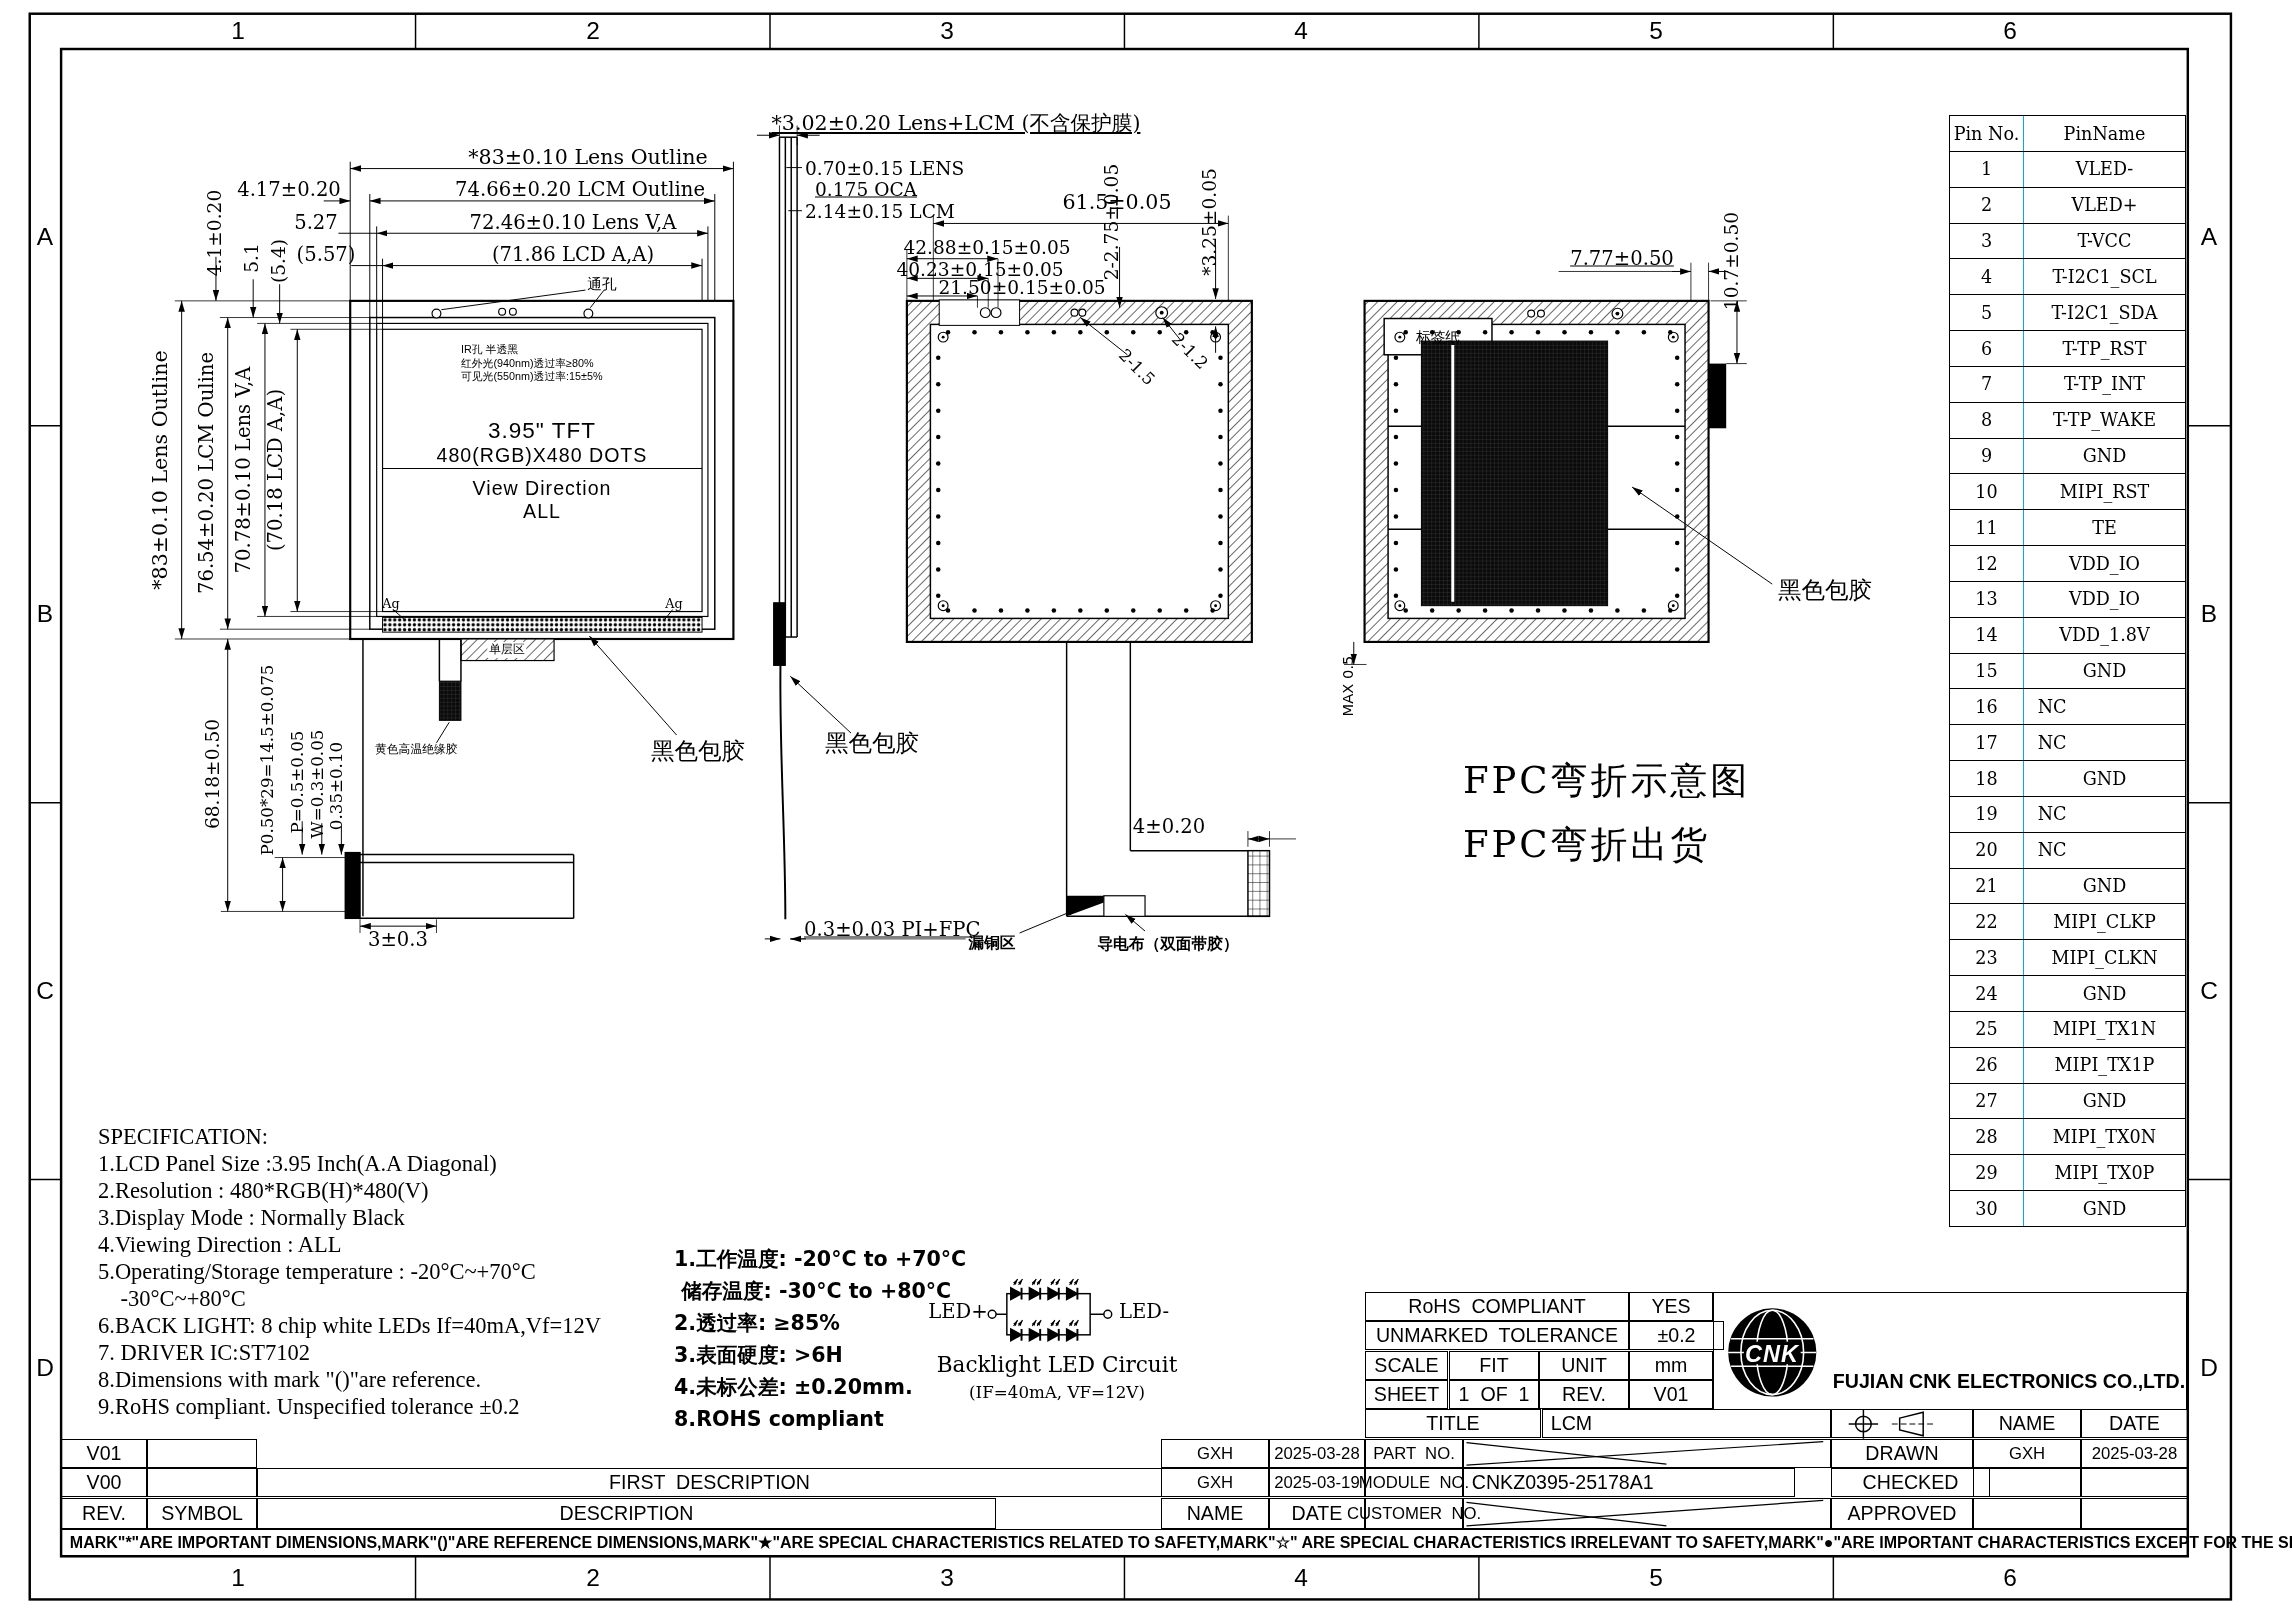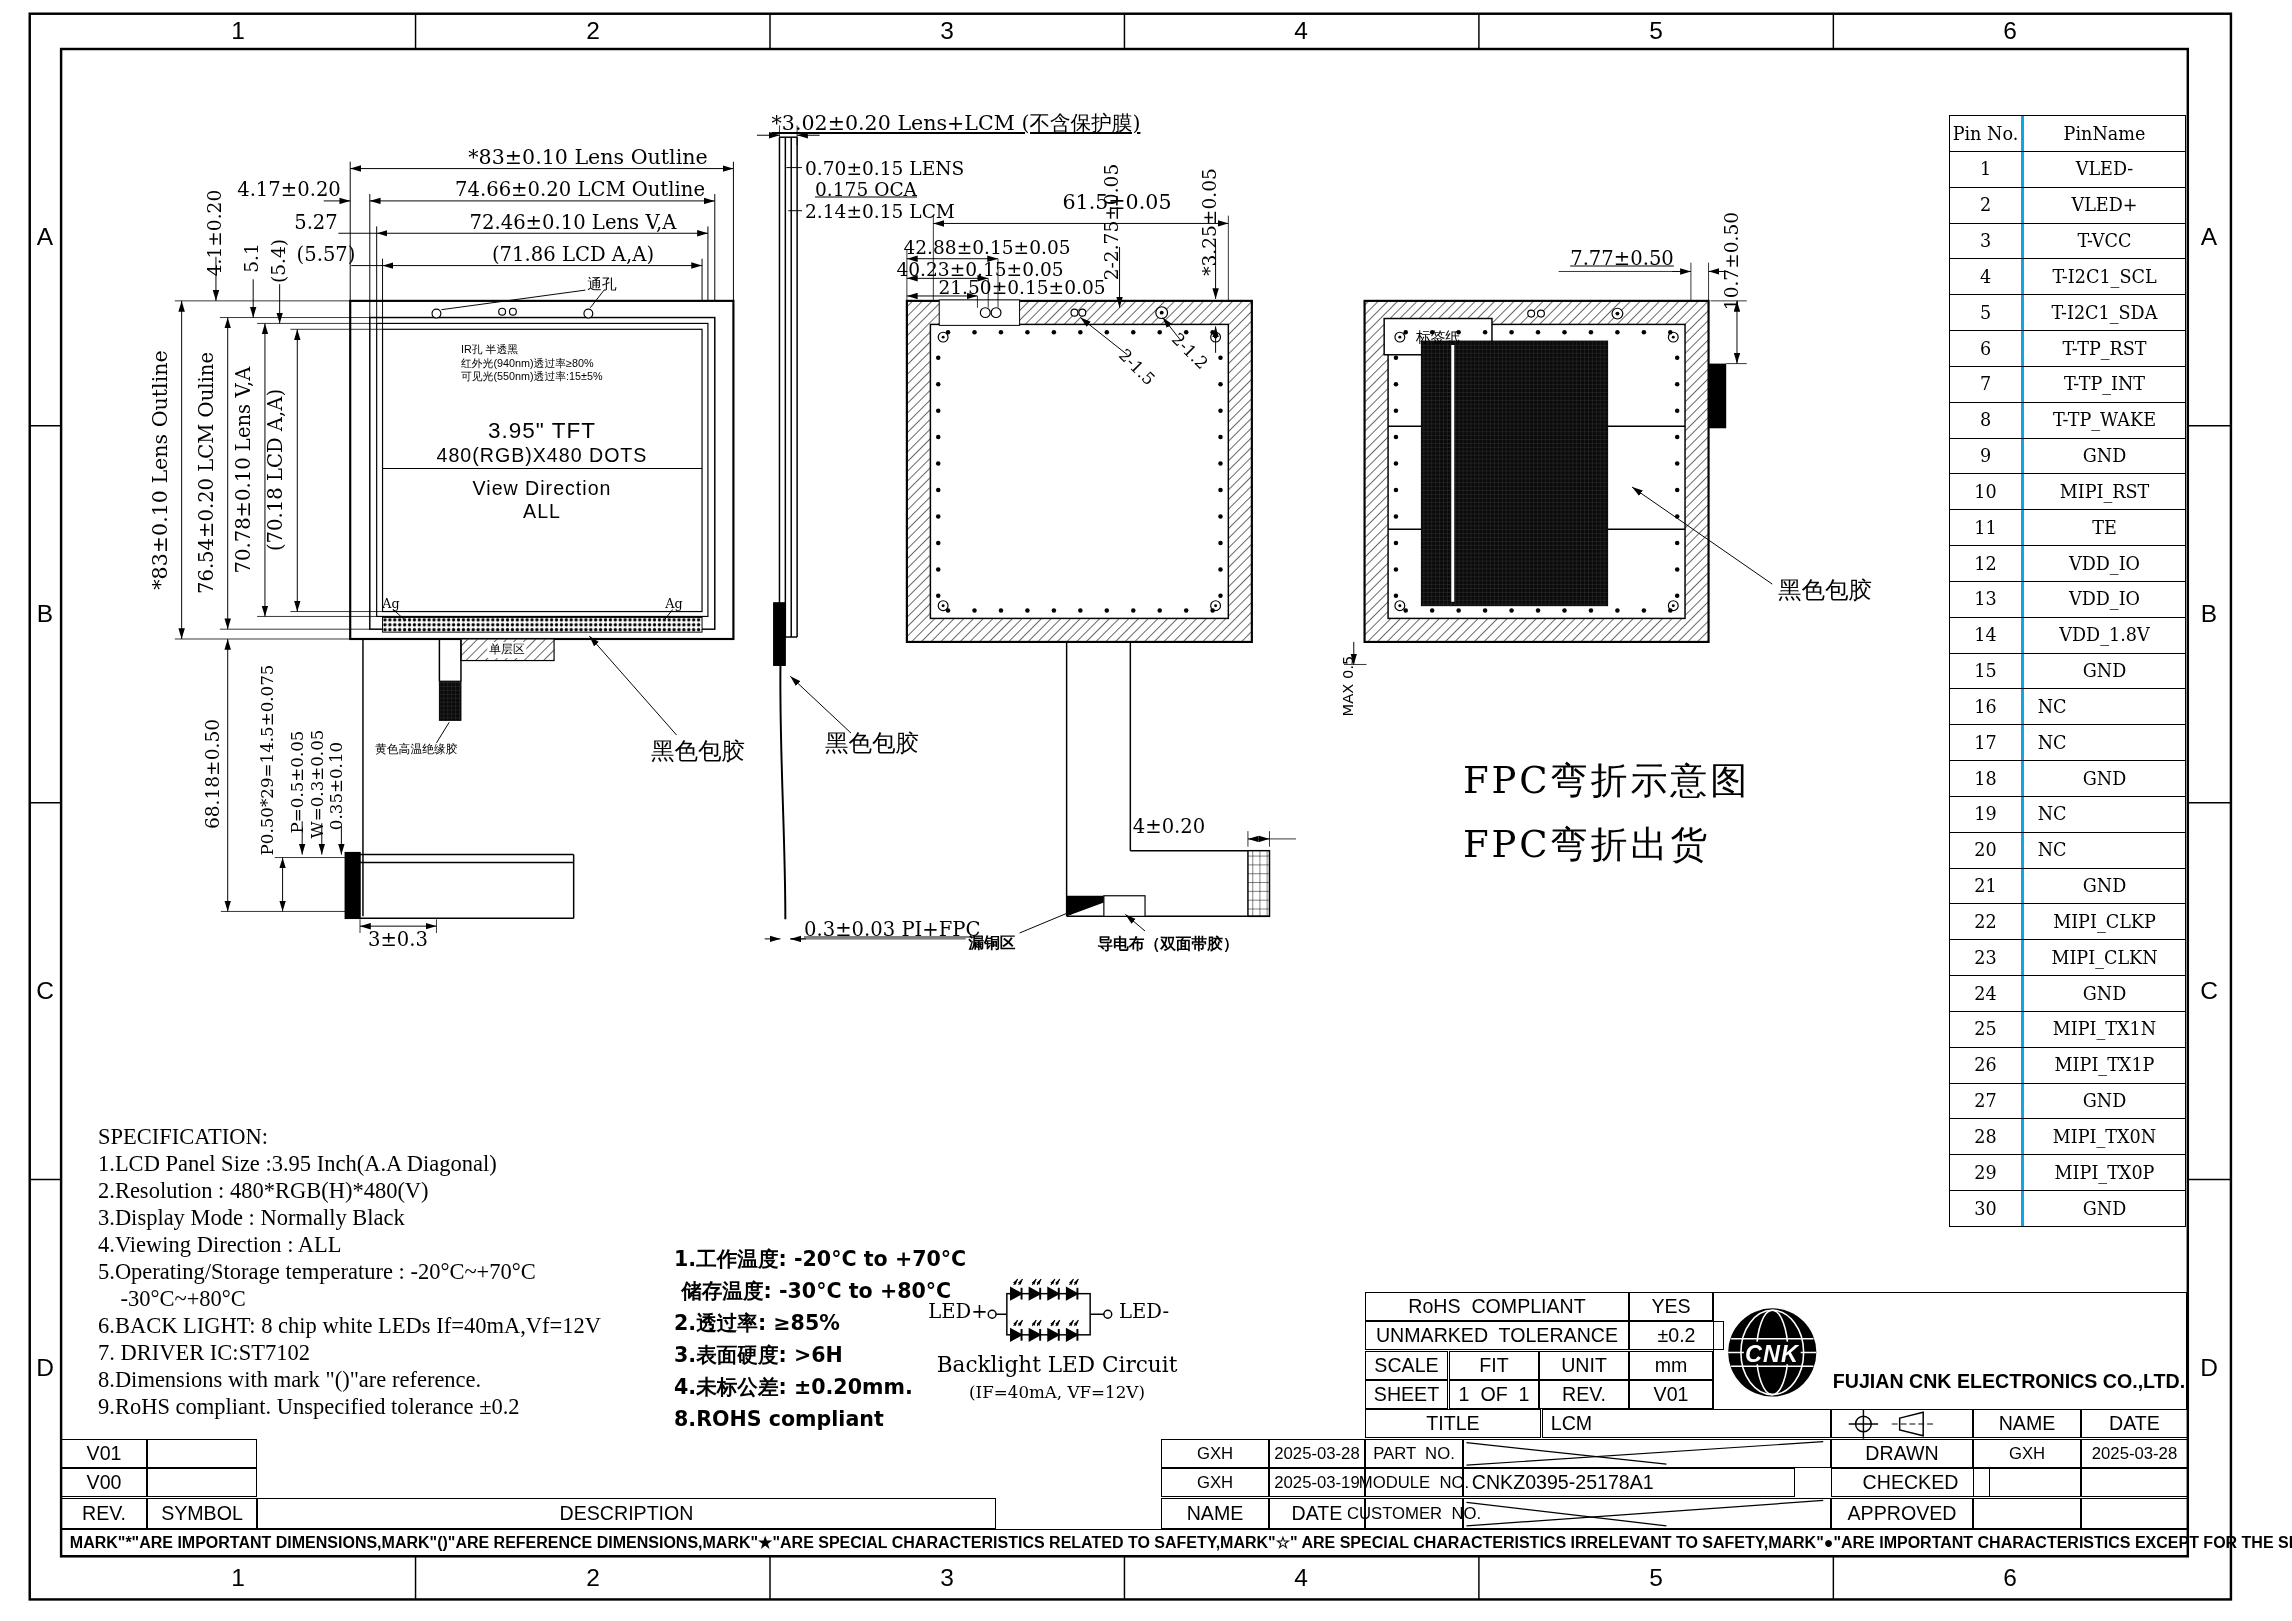--- a/index.html
+++ b/index.html
@@ -27,21 +27,21 @@
   .cell{position:absolute;border:1.2px solid #000;display:flex;align-items:center;justify-content:center;font:19.6px "Liberation Sans",sans-serif;white-space:pre;z-index:3;box-sizing:border-box}
   .cell.cl{justify-content:flex-start;padding-left:7.8px}
   .cell.f17c{font-size:16.7px}
   .cell.cjk{font:20.6px "DejaVu Serif",serif}
   .spec{position:absolute;left:98px;top:1123px;z-index:2;font:22.5px "Liberation Serif",serif;line-height:27px;white-space:pre}
   .notes{position:absolute;left:674px;top:1243px;z-index:2;font:700 20.6px "DejaVu Sans",sans-serif;line-height:32px;white-space:pre}
   .pintable{position:absolute;left:1949px;top:115px;width:237px;height:1112px;border:1.5px solid #000;display:grid;grid-template-rows:35px repeat(30,1fr);z-index:3;box-sizing:border-box}
   .pinrow{display:grid;grid-template-columns:74px 1fr;border-top:1px solid #000;font:17.6px "DejaVu Serif",serif}
   .pinrow:first-child{border-top:none}
   .pinrow div{display:flex;align-items:center;justify-content:center}
-  .pinrow div:first-child{border-right:3px solid #0ea5e9}
+  .pinrow div:first-child{border-right:1px solid #0ea5e9}
   .pinrow div.nc{justify-content:flex-start;padding-left:13.7px}
   .zone{position:absolute;transform:translate(-50%,-50%);font:24.5px "Liberation Sans",sans-serif;z-index:2}
   .logo-txt{position:absolute;transform:translate(-50%,-50%);font:italic 700 23.5px "Liberation Sans",sans-serif;color:#fff;z-index:4;letter-spacing:1px}
 </style>
 </head>
 <body>
 
 <div class="page">
 
 <svg width="2293" height="1621" viewBox="0 0 2339 1654">
@@ -668,20 +668,21 @@
 <div class="cell" style="left:1831px;top:1498px;width:142px;height:31px">APPROVED</div>
 <div class="cell" style="left:1973px;top:1498px;width:108px;height:31px"></div>
 <div class="cell" style="left:2081px;top:1498px;width:107px;height:31px"></div>
 
 <div class="cell" style="left:61px;top:1439px;width:86px;height:29px">V01</div>
 <div class="cell" style="left:147px;top:1439px;width:110px;height:29px"></div>
 <div class="cell f17c" style="left:1161px;top:1439px;width:108px;height:29px">GXH</div>
 <div class="cell f17c" style="left:1269px;top:1439px;width:96px;height:29px">2025-03-28</div>
 <div class="cell" style="left:61px;top:1468px;width:86px;height:29px">V00</div>
 <div class="cell" style="left:147px;top:1468px;width:110px;height:29px"></div>
+<div class="cell" style="left:257px;top:1468px;width:905px;height:29px">FIRST  DESCRIPTION</div>
 <div class="cell f17c" style="left:1161px;top:1468px;width:108px;height:29px">GXH</div>
 <div class="cell f17c" style="left:1269px;top:1468px;width:96px;height:29px">2025-03-19</div>
 <div class="cell" style="left:61px;top:1498px;width:86px;height:31px">REV.</div>
 <div class="cell" style="left:147px;top:1498px;width:110px;height:31px">SYMBOL</div>
 <div class="cell" style="left:257px;top:1498px;width:739px;height:31px">DESCRIPTION</div>
 <div class="cell" style="left:1161px;top:1498px;width:108px;height:31px">NAME</div>
 <div class="cell" style="left:1269px;top:1498px;width:96px;height:31px">DATE</div>
 
 <div class="cell cl" style="left:61px;top:1529px;width:2127px;height:27.4px;font:700 16px 'Liberation Sans',sans-serif;justify-content:flex-start">MARK"*"ARE IMPORTANT DIMENSIONS,MARK"()"ARE REFERENCE DIMENSIONS,MARK"★"ARE SPECIAL CHARACTERISTICS RELATED TO SAFETY,MARK"☆" ARE SPECIAL CHARACTERISTICS IRRELEVANT TO SAFETY,MARK"●"ARE IMPORTANT CHARACTERISTICS EXCEPT FOR THE SPECIAL CHARACTERISTICS.</div>
 

